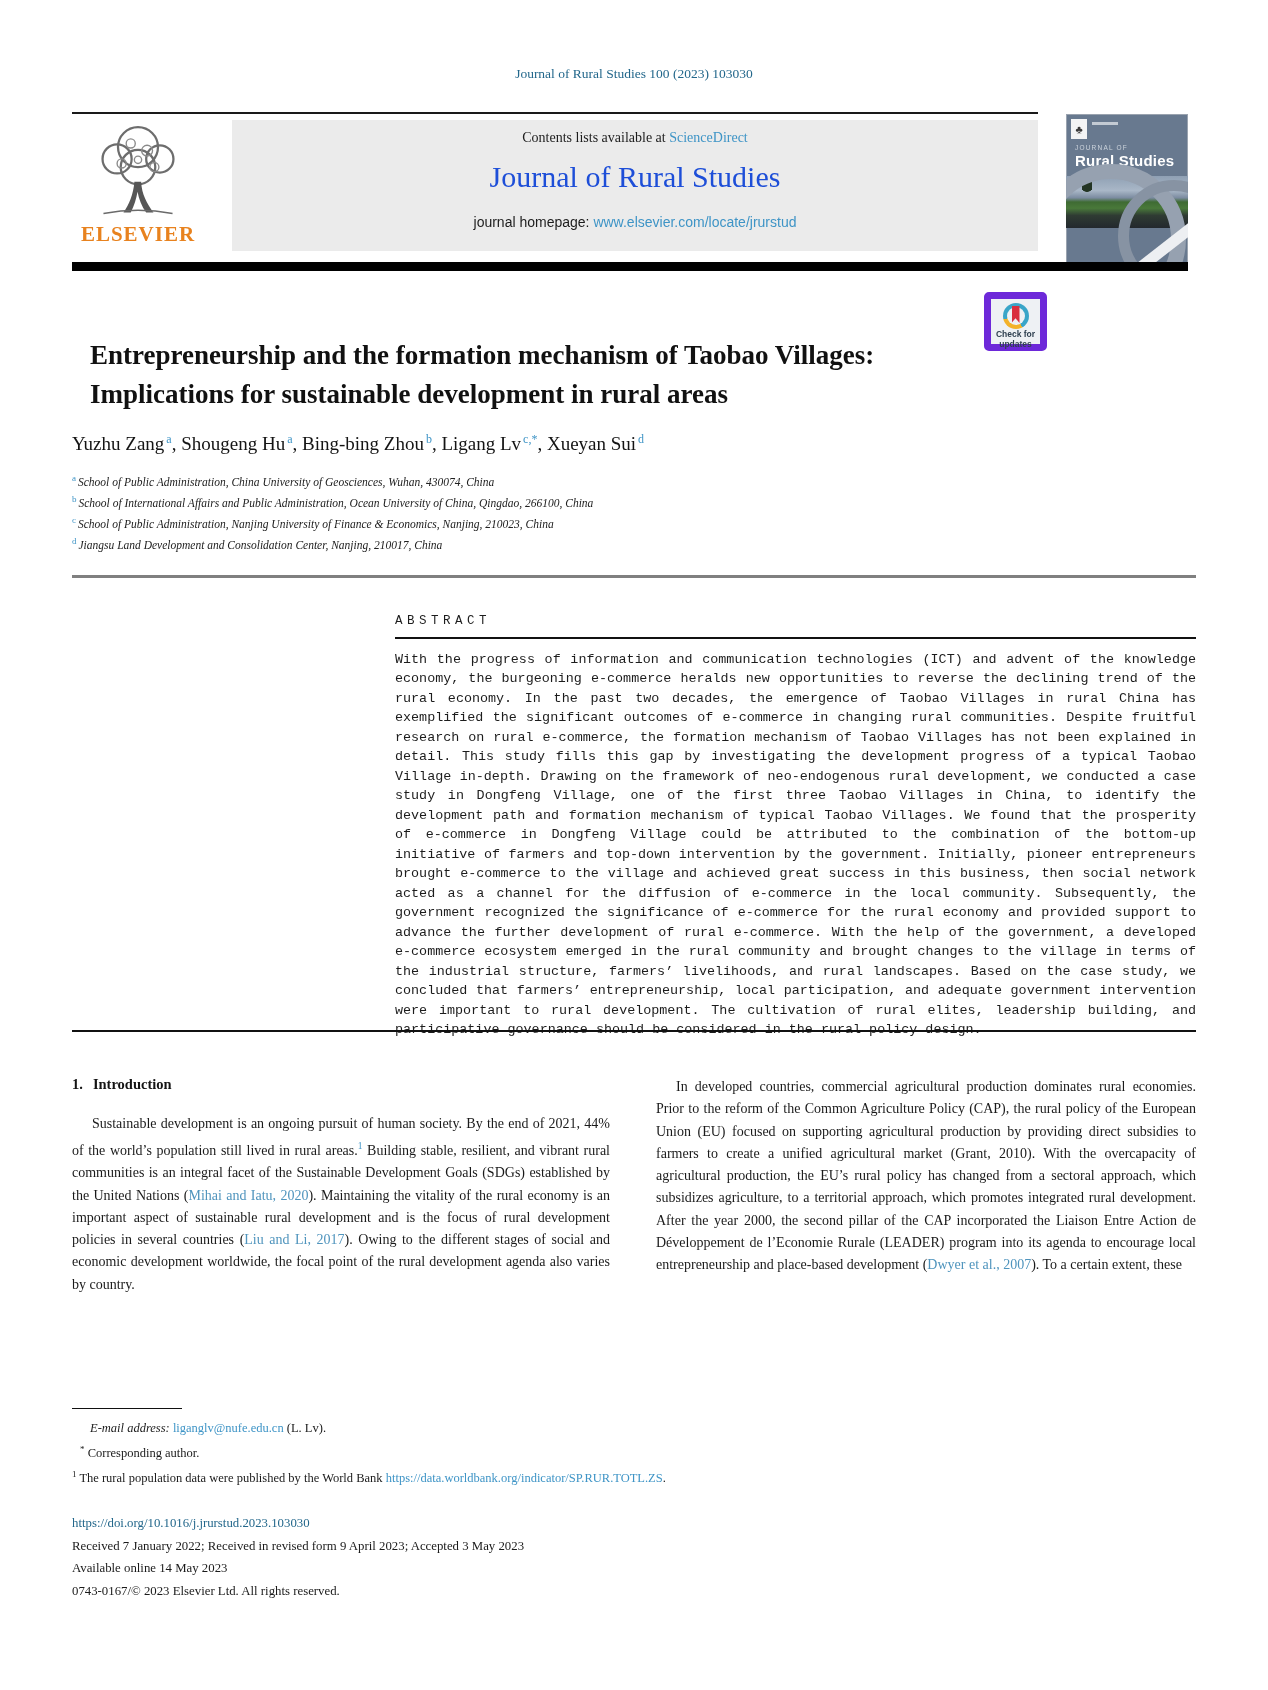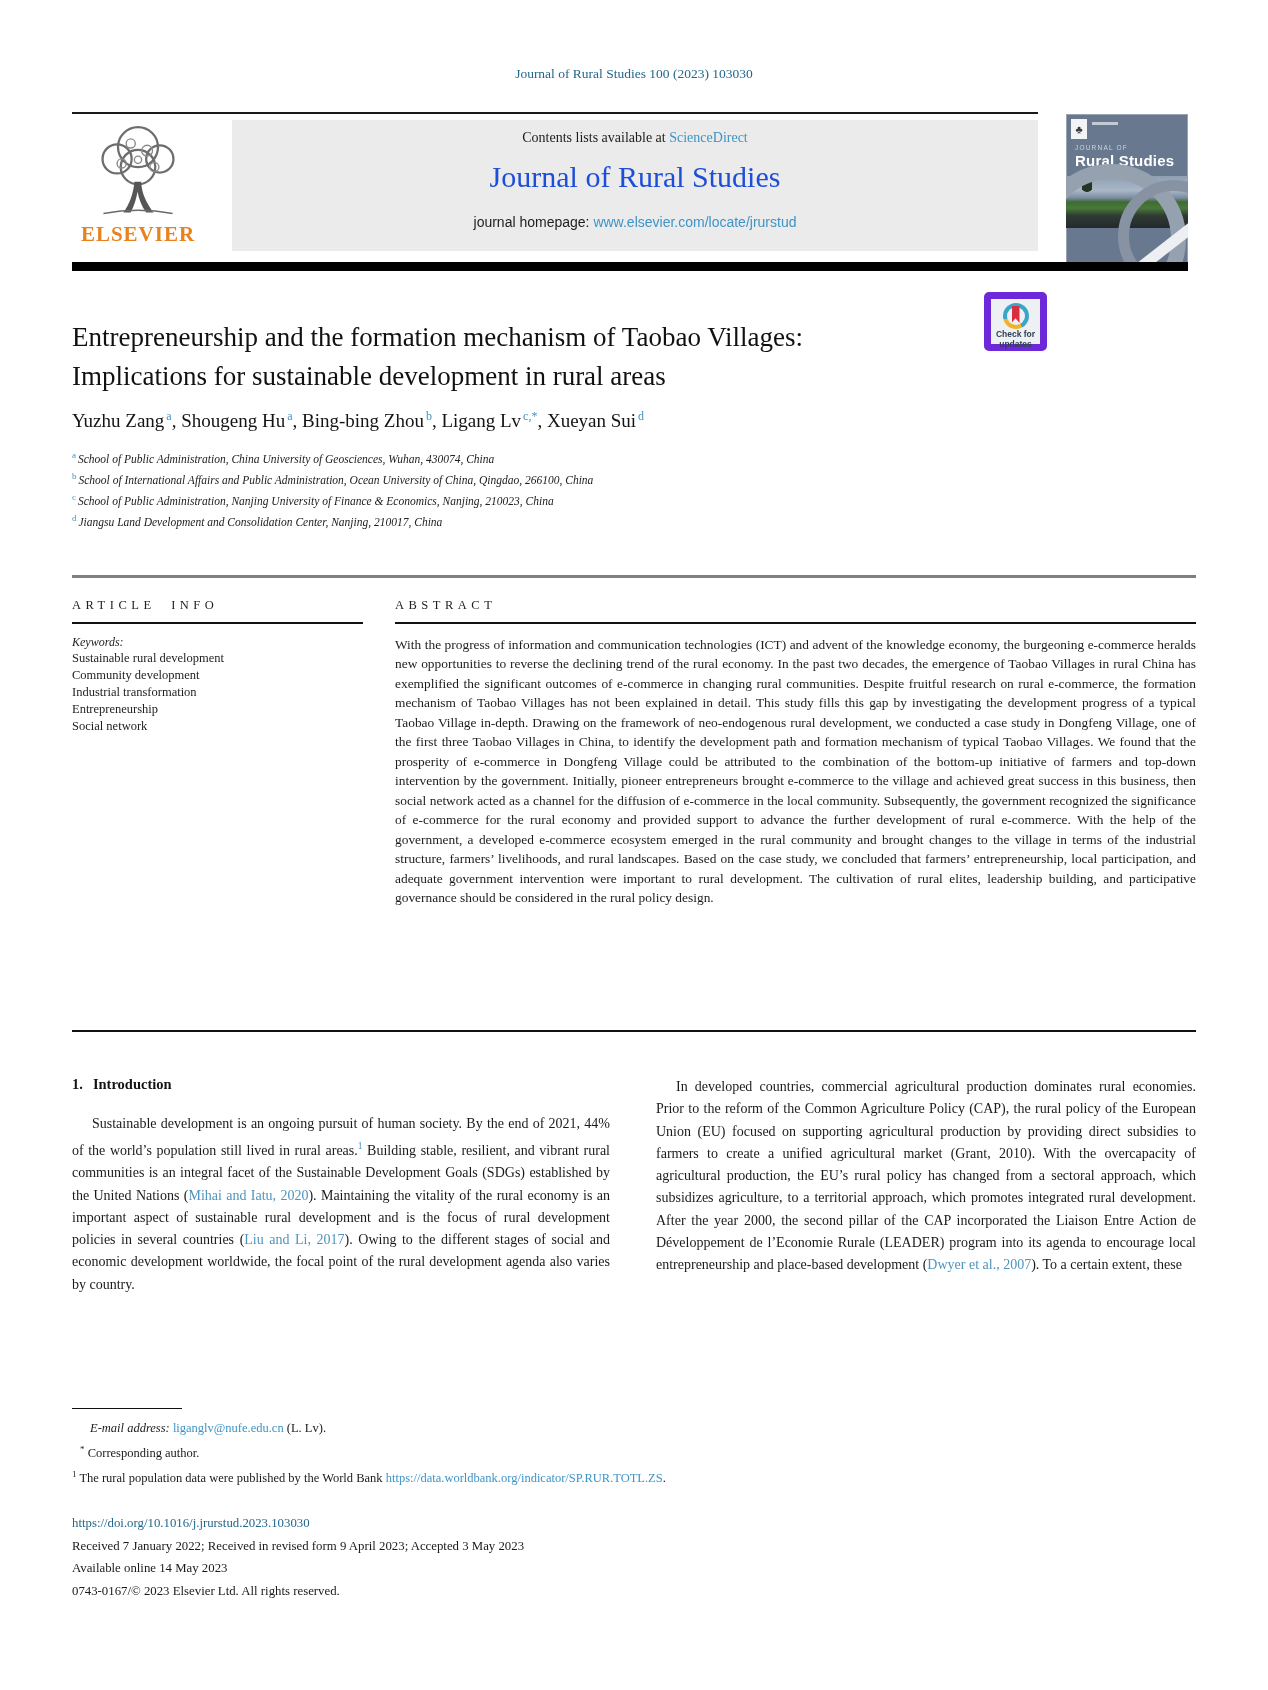--- a/index.html
+++ b/index.html
@@ -51,42 +51,42 @@
   .cover-tree{position:absolute;top:66px;left:16px;width:10px;height:18px;
     background:radial-gradient(circle at 50% 30%, #243524 0 45%, transparent 50%);}
   .ring1{position:absolute;bottom:-48px;left:-30px;width:150px;height:150px;border:15px solid #96a1b0;border-radius:50%;}
   .ring2{position:absolute;bottom:-26px;right:-42px;width:112px;height:112px;border:11px solid #8793a3;border-radius:50%;}
   .cover-ribbon{position:absolute;bottom:10px;right:-30px;width:112px;height:11px;background:#edeff2;transform:rotate(-38deg);}
 
   .blackbar{position:absolute;left:72px;top:262px;width:1116px;height:9px;background:#000;}
 
   
   .titleblock{position:absolute;left:72px;top:318px;width:1124px;}
-  .arttitle{margin:0;font-size:27px;font-weight:400;line-height:39px;color:#111;max-width:900px;}
+  .arttitle{margin:18px;font-size:27px;font-weight:700;line-height:39px;color:#111;max-width:900px;}
   .badge{position:absolute;left:912px;top:-26px;width:63px;height:59px;background:#eef1f4;
     border:7px solid #6d28d9;border-radius:5px;text-align:center;padding-top:2px;}
   .cfu-ring{position:relative;width:26px;height:26px;margin:2px auto 1px;border-radius:50%;
     background:conic-gradient(from 150deg,#f3b229 0 105deg,#39a5c8 105deg 360deg);}
   .cfu-inner{position:absolute;inset:4px;background:#eef1f4;border-radius:50%;}
   .cfu-bookmark{position:absolute;left:9px;top:3px;width:8px;height:17px;background:#d92e3e;
     clip-path:polygon(0 0,100% 0,100% 100%,50% 72%,0 100%);}
   .cfu-text{font-family:"Liberation Sans",sans-serif;font-size:8.5px;line-height:9.5px;
     color:#2f4050;font-weight:bold;}
   .authors{margin-top:13px;font-size:19px;color:#141414;}
   .authors sup{font-size:12px;color:var(--blue);margin-left:2px;}
   .affils{margin-top:15px;}
   .affil{font-size:11.5px;line-height:17px;color:#202020;}
   .affil sup{font-size:9px;color:var(--blue);margin-right:2px;}
 
   .grayrule{position:absolute;left:72px;top:575px;width:1124px;height:3px;background:#808080;}
 
   
   .infoabs{position:absolute;left:72px;top:598px;width:1124px;height:420px;}
   .infocol{position:absolute;left:0;top:0;width:291px;}
-  .abscol{position:absolute;left:323px;top:0;width:801px;}
+  .abscol{position:absolute;left:323px;top:16px;width:801px;font-family:Liberation Mono, monospace;}
   .sechead{font-size:12.5px;letter-spacing:4.5px;word-spacing:8px;color:#1d1d1d;}
   .headrule{margin-top:9px;height:1.5px;background:#111;}
   .kwlabel{font-style:italic;font-size:12px;margin-top:11px;color:#1d1d1d;}
   .kw{font-size:12.5px;line-height:17px;color:#1d1d1d;}
   .abstext{margin:11px 0 0 0;font-size:13.4px;line-height:19.5px;text-align:justify;color:#1c1c1c;}
 
   .fullrule{position:absolute;left:72px;top:1030px;width:1124px;height:1.5px;background:#111;}
 
   
   .bodycols{position:absolute;left:72px;top:1076px;width:1124px;height:300px;}
@@ -185,30 +185,20 @@
       <div class="affil"><sup>a</sup><span class="it">School of Public Administration, China University of Geosciences, Wuhan, 430074, China</span></div>
       <div class="affil"><sup>b</sup><span class="it">School of International Affairs and Public Administration, Ocean University of China, Qingdao, 266100, China</span></div>
       <div class="affil"><sup>c</sup><span class="it">School of Public Administration, Nanjing University of Finance &amp; Economics, Nanjing, 210023, China</span></div>
       <div class="affil"><sup>d</sup><span class="it">Jiangsu Land Development and Consolidation Center, Nanjing, 210017, China</span></div>
     </div>
   </div>
 
   <div class="grayrule"></div>
 
   <div class="infoabs">
-    <div class="infocol">
-      <div class="sechead">ARTICLE INFO</div>
-      <div class="headrule"></div>
-      <div class="kwlabel">Keywords:</div>
-      <div class="kw">Sustainable rural development</div>
-      <div class="kw">Community development</div>
-      <div class="kw">Industrial transformation</div>
-      <div class="kw">Entrepreneurship</div>
-      <div class="kw">Social network</div>
-    </div>
     <div class="abscol">
       <div class="sechead">ABSTRACT</div>
       <div class="headrule"></div>
       <p class="abstext">With the progress of information and communication technologies (ICT) and advent of the knowledge economy, the burgeoning e-commerce heralds new opportunities to reverse the declining trend of the rural economy. In the past two decades, the emergence of Taobao Villages in rural China has exemplified the significant outcomes of e-commerce in changing rural communities. Despite fruitful research on rural e-commerce, the formation mechanism of Taobao Villages has not been explained in detail. This study fills this gap by investigating the development progress of a typical Taobao Village in-depth. Drawing on the framework of neo-endogenous rural development, we conducted a case study in Dongfeng Village, one of the first three Taobao Villages in China, to identify the development path and formation mechanism of typical Taobao Villages. We found that the prosperity of e-commerce in Dongfeng Village could be attributed to the combination of the bottom-up initiative of farmers and top-down intervention by the government. Initially, pioneer entrepreneurs brought e-commerce to the village and achieved great success in this business, then social network acted as a channel for the diffusion of e-commerce in the local community. Subsequently, the government recognized the significance of e-commerce for the rural economy and provided support to advance the further development of rural e-commerce. With the help of the government, a developed e-commerce ecosystem emerged in the rural community and brought changes to the village in terms of the industrial structure, farmers’ livelihoods, and rural landscapes. Based on the case study, we concluded that farmers’ entrepreneurship, local participation, and adequate government intervention were important to rural development. The cultivation of rural elites, leadership building, and participative governance should be considered in the rural policy design.</p>
     </div>
   </div>
 
   <div class="fullrule"></div>
 
   <div class="bodycols">

